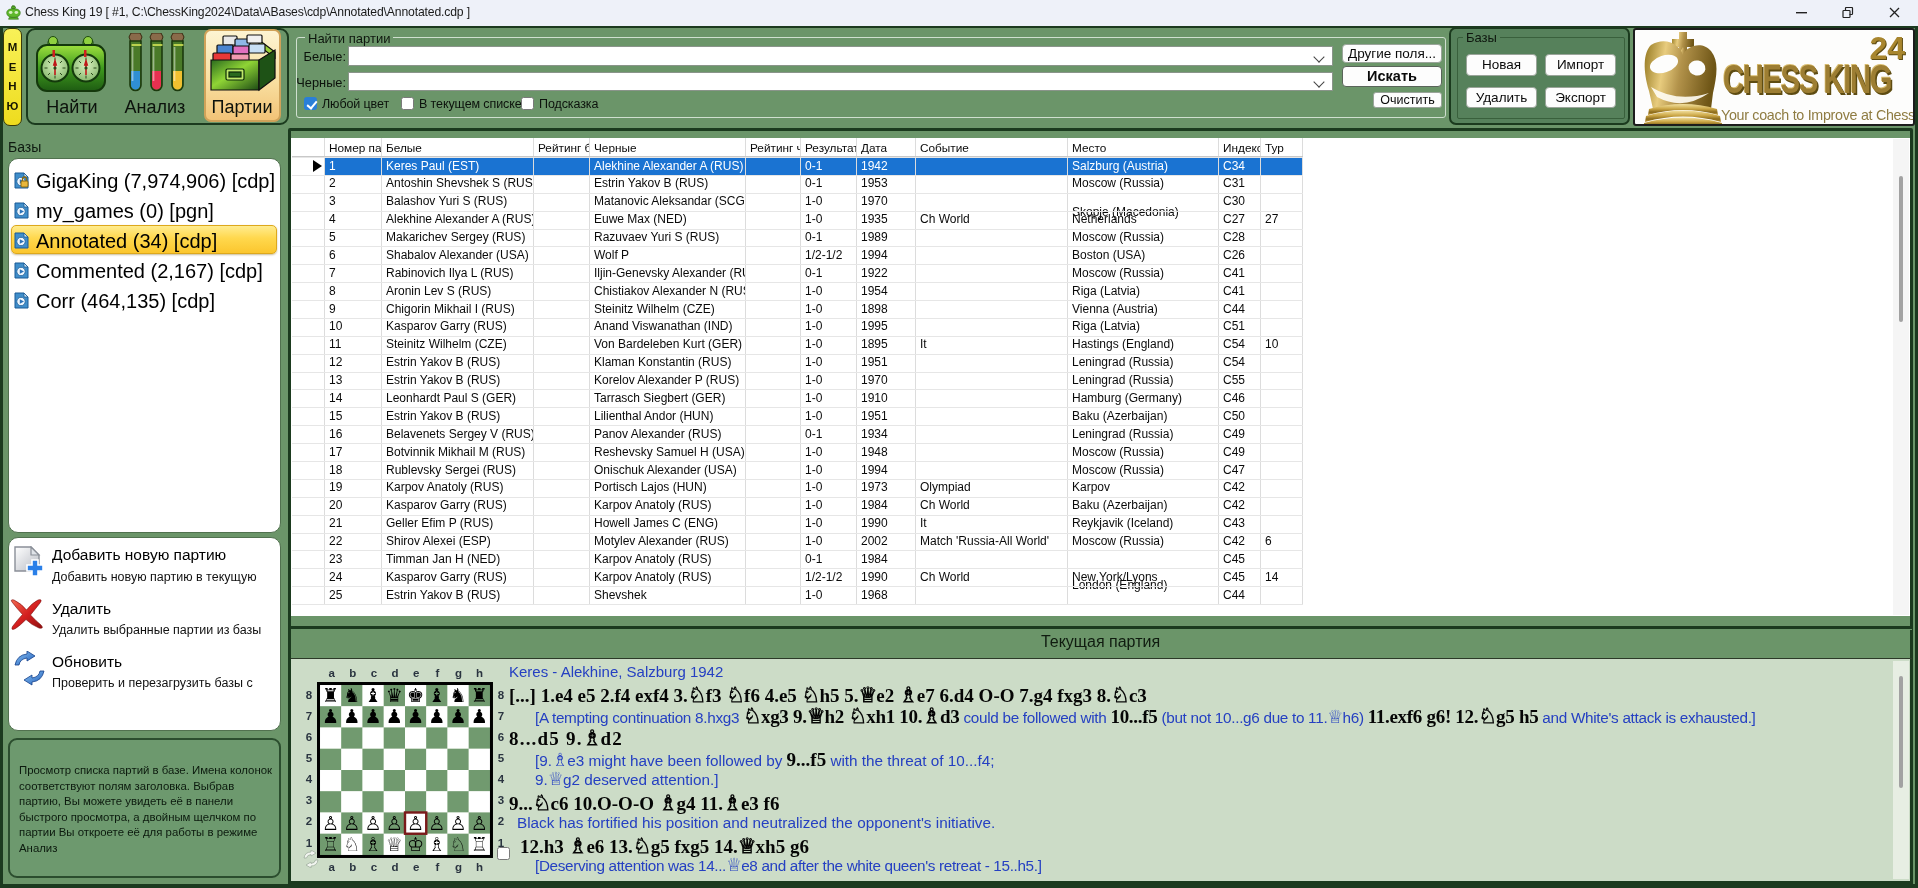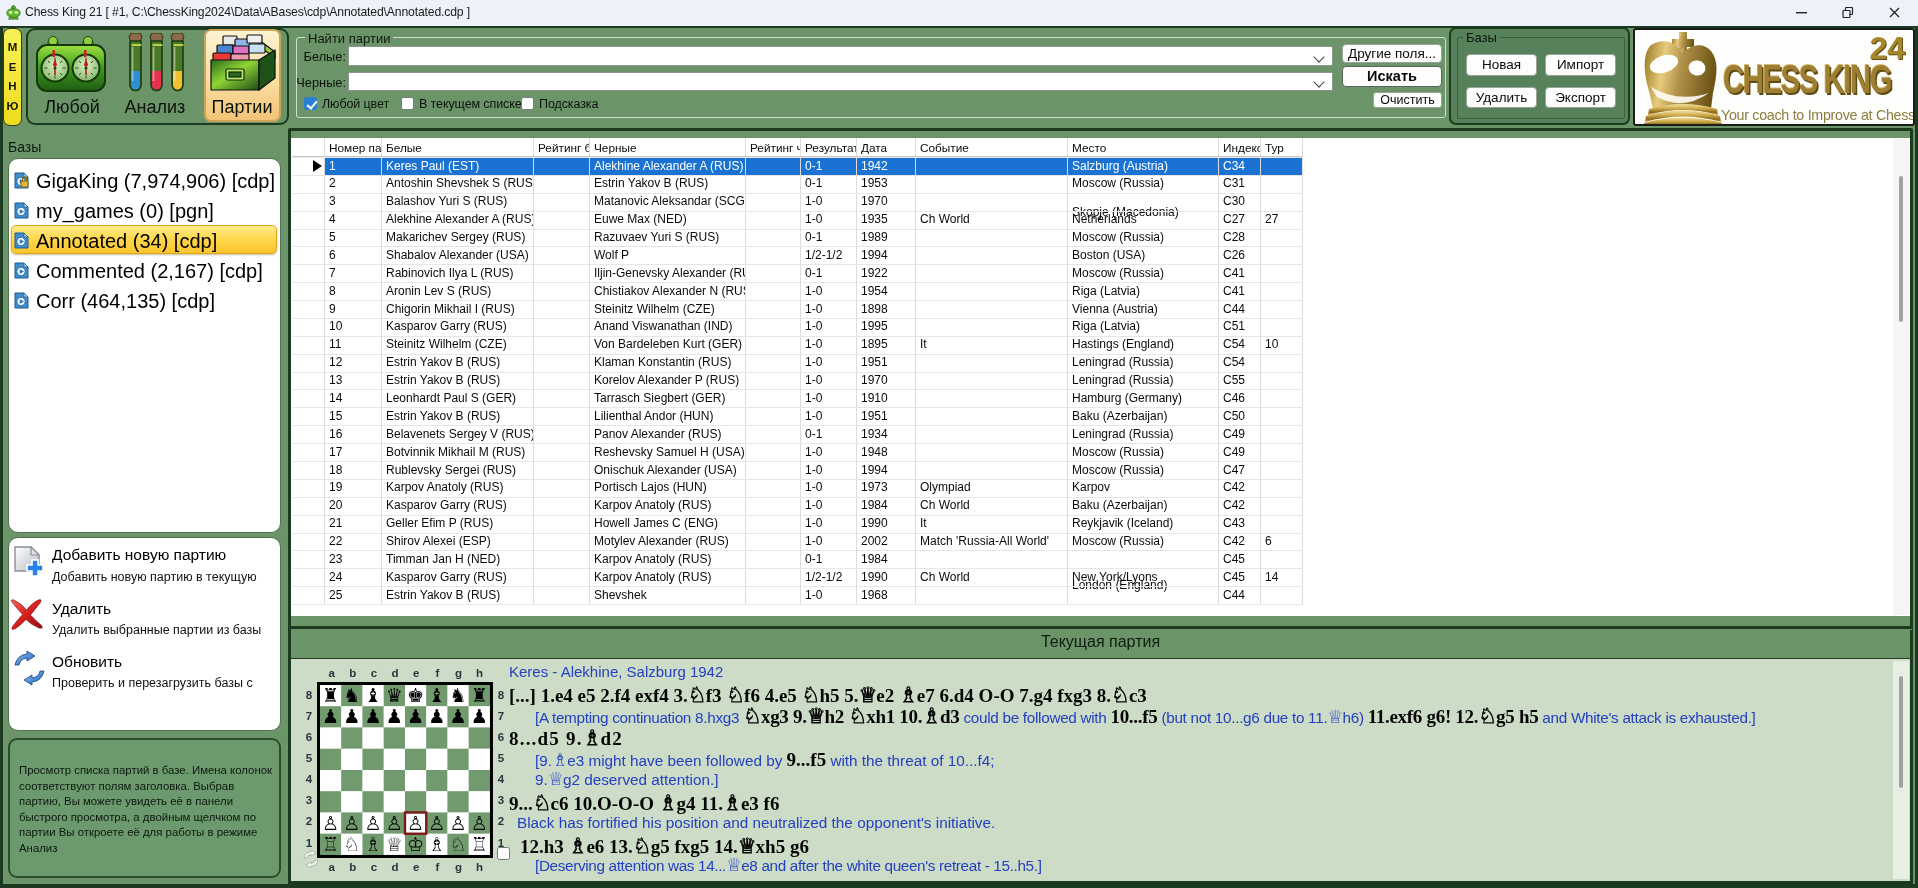--- a/index.html
+++ b/index.html
@@ -70,21 +70,21 @@
     <svg class="abs" style="left:5px;top:4px" width="17" height="17" viewBox="0 0 24 20">
 <g fill="#5fb82a" stroke="#2a6a10" stroke-width="0.8">
 <rect x="10.5" y="0.5" width="3" height="5"></rect>
         <rect x="9" y="2" width="6" height="2"></rect>
 <path d="M12 5 C 4 4, 1 9, 3 13 C 4.5 16, 8 17, 12 17 C 16 17, 19.5 16, 21 13 C 23 9, 20 4, 12 5 z"></path>
 <path d="M6 17 h12 l1 2.5 h-14 z"></path>
 </g>
 <ellipse cx="8" cy="10" rx="2.6" ry="2" fill="#d8f0c0"></ellipse>
 <ellipse cx="16" cy="10" rx="2.6" ry="2" fill="#d8f0c0"></ellipse>
 </svg>
-    <span id="titletxt">Chess King 21 [ #1, C:\ChessKing2024\Data\ABases\cdp\Annotated\Annotated.cdp ]</span>
+    <span id="titletxt">Chess King 19 [ #1, C:\ChessKing2024\Data\ABases\cdp\Annotated\Annotated.cdp ]</span>
 <svg class="abs" style="left:1796px;top:12px" width="11" height="2">
       <rect width="11" height="1.4" fill="#222"></rect>
     </svg>
 <svg class="abs" style="left:1842px;top:7px" width="12" height="12" viewBox="0 0 12 12" fill="none" stroke="#222" stroke-width="1.2">
       <path d="M3.5 3.5 v-2.2 a0.8 0.8 0 0 1 0.8 -0.8 h5.4 a0.8 0.8 0 0 1 0.8 0.8 v5.4 a0.8 0.8 0 0 1 -0.8 0.8 h-2.2"></path>
       <rect x="1" y="3.5" width="7" height="7" rx="0.8"></rect>
     </svg>
 <svg class="abs" style="left:1889px;top:7px" width="11" height="11" viewBox="0 0 11 11" stroke="#222" stroke-width="1.3">
       <path d="M1 1 L10 10 M10 1 L1 10"></path>
     </svg>
@@ -115,21 +115,21 @@
       <path d="M19 21.5 v3 M19 39.5 v3 M8.5 32 h3 M26.5 32 h3 M12 25 l2 2 M24 37 l2 2 M26 25 l-2 2 M14 37 l-2 2"></path>
       <path d="M50 21.5 v3 M50 39.5 v3 M39.5 32 h3 M57.5 32 h3 M43 25 l2 2 M55 37 l2 2 M57 25 l-2 2 M45 37 l-2 2"></path>
     </g>
 <path d="M19 25 v14 M17.8 29 l1.2 -4 l1.2 4 z" stroke="#c01818" stroke-width="1.6" fill="#c01818"></path>
 <path d="M50 25 v14 M48.8 29 l1.2 -4 l1.2 4 z" stroke="#c01818" stroke-width="1.6" fill="#c01818"></path>
 <circle cx="19" cy="32" r="1.6" fill="#2a4a1a"></circle>
     <circle cx="50" cy="32" r="1.6" fill="#2a4a1a"></circle>
 <rect x="16.5" y="14" width="2.5" height="7" fill="#d02020"></rect>
 <rect x="48" y="14" width="2.5" height="7" fill="#d02020"></rect>
 </svg>
-<div class="toollbl" style="left:12px">Любой</div>
+<div class="toollbl" style="left:12px">Найти</div>
 <svg class="abs" style="left:127px;top:33px" width="17" height="62" viewBox="0 0 17 62">
 <polygon points="4,0 13,0 15,4 13,9 4,9 2,4" fill="#8a6a4a" stroke="#3a2a10"></polygon>
 <path d="M3 8 h11 v44 a5.5 5.5 0 0 1 -11 0 z" fill="#4a7a28" stroke="#1c3a0e" stroke-width="1.6"></path>
 <path d="M4 38 h9 v14 a4.5 4.5 0 0 1 -9 0 z" fill="#2f8fd4"></path>
 <path d="M4.6 12 h9.8" stroke="#d8e858" stroke-width="1.6"></path>
 <path d="M5.5 14 v34" stroke="rgba(255,255,255,0.45)" stroke-width="1.8"></path>
 </svg>
 <svg class="abs" style="left:148px;top:33px" width="17" height="62" viewBox="0 0 17 62">
 <polygon points="4,0 13,0 15,4 13,9 4,9 2,4" fill="#8a6a4a" stroke="#3a2a10"></polygon>
 <path d="M3 8 h11 v44 a5.5 5.5 0 0 1 -11 0 z" fill="#4a7a28" stroke="#1c3a0e" stroke-width="1.6"></path>

